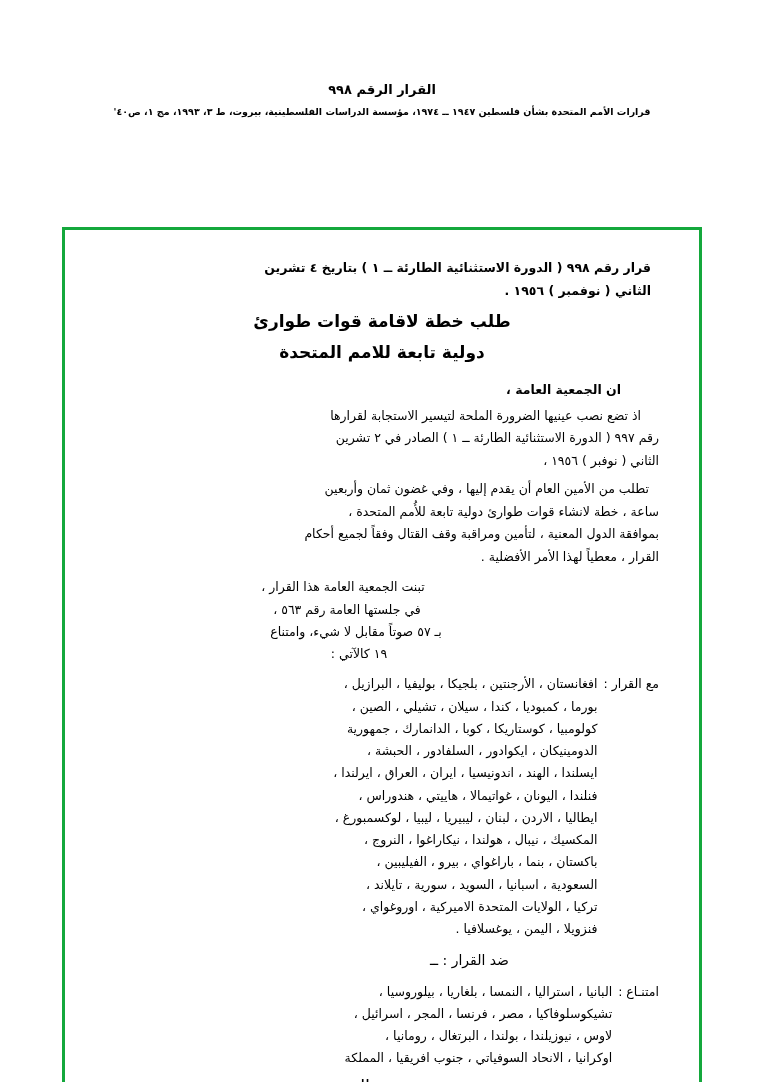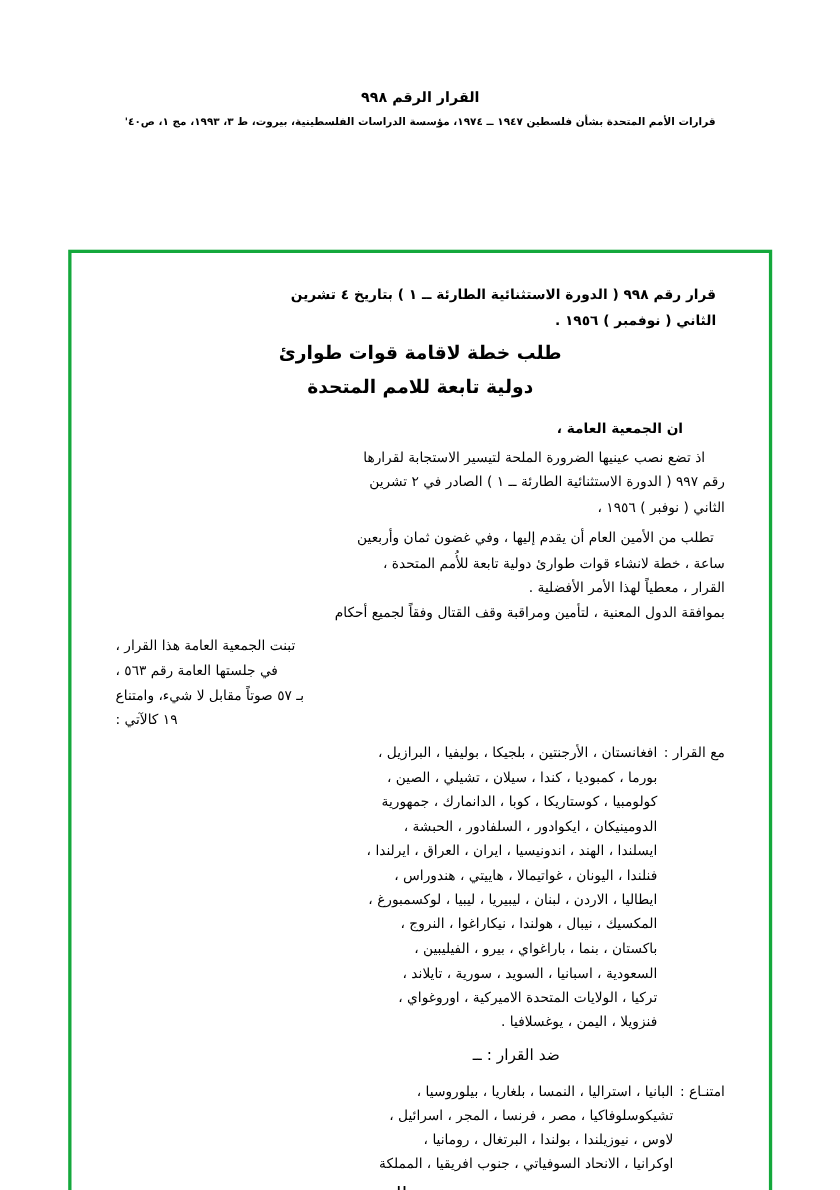--- a/index.html
+++ b/index.html
@@ -95,21 +95,21 @@
     margin-top: 6px;
     text-align: right;
     font-size: 12.5px;
     line-height: 1.8;
   }
   .p3 .ln:first-child {
     padding-right: 10px;
   }
   .vote-block {
     margin-top: 8px;
-    text-align: left;
+    text-align: center;
     font-size: 12.5px;
     line-height: 1.78;
   }
   .vote-block .ln {
     padding-right: 0;
   }
   .vote-block .ln.i1 { padding-right: 78px; }
   .vote-block .ln.i2 { padding-right: 70px; }
   .vote-block .ln.i3 { padding-right: 52px; }
   .vote-block .ln.i4 { padding-right: 46px; }
@@ -175,22 +175,22 @@
 
       <div class="p2">
         <span class="ln">اذ تضع نصب عينيها الضرورة الملحة لتيسير الاستجابة لقرارها</span>
         <span class="ln">رقم ٩٩٧ ( الدورة الاستثنائية الطارئة ــ ١ ) الصادر في ٢ تشرين</span>
         <span class="ln">الثاني ( نوفبر ) ١٩٥٦ ،</span>
       </div>
 
       <div class="p3">
         <span class="ln">تطلب من الأمين العام أن يقدم إليها ، وفي غضون ثمان وأربعين</span>
         <span class="ln">ساعة ، خطة لانشاء قوات طوارئ دولية تابعة للأُمم المتحدة ،</span>
+        <span class="ln">بموافقة الدول المعنية ، لتأمين ومراقبة وقف القتال وفقاً لجميع أحكام</span>
         <span class="ln">القرار ، معطياً لهذا الأمر الأفضلية .</span>
-        <span class="ln">بموافقة الدول المعنية ، لتأمين ومراقبة وقف القتال وفقاً لجميع أحكام</span>
       </div>
 
       <div class="vote-block">
         <span class="ln i1">تبنت الجمعية العامة هذا القرار ،</span>
         <span class="ln i2">في جلستها العامة رقم ٥٦٣ ،</span>
         <span class="ln i3">بـ ٥٧ صوتاً مقابل لا شيء، وامتناع</span>
         <span class="ln i4">١٩ كالآتي :</span>
       </div>
 
       <div class="list-section">

